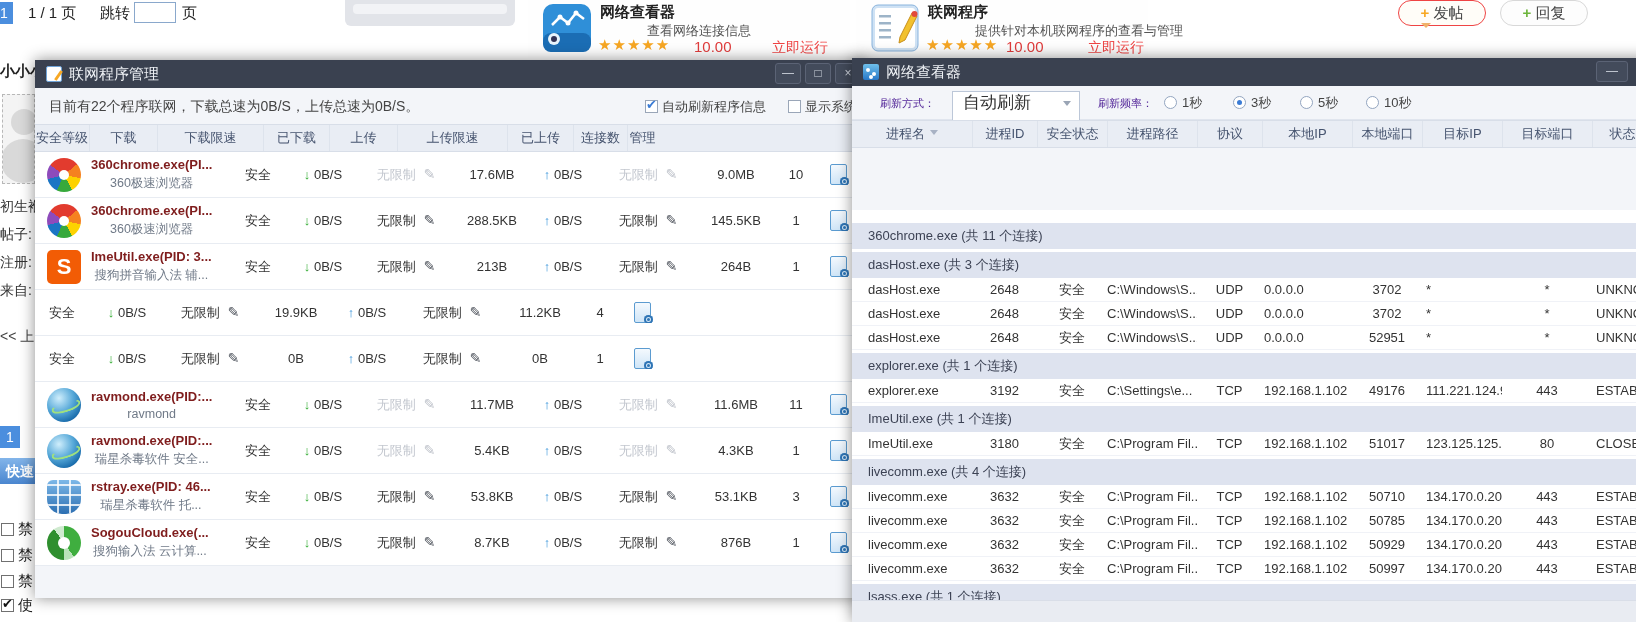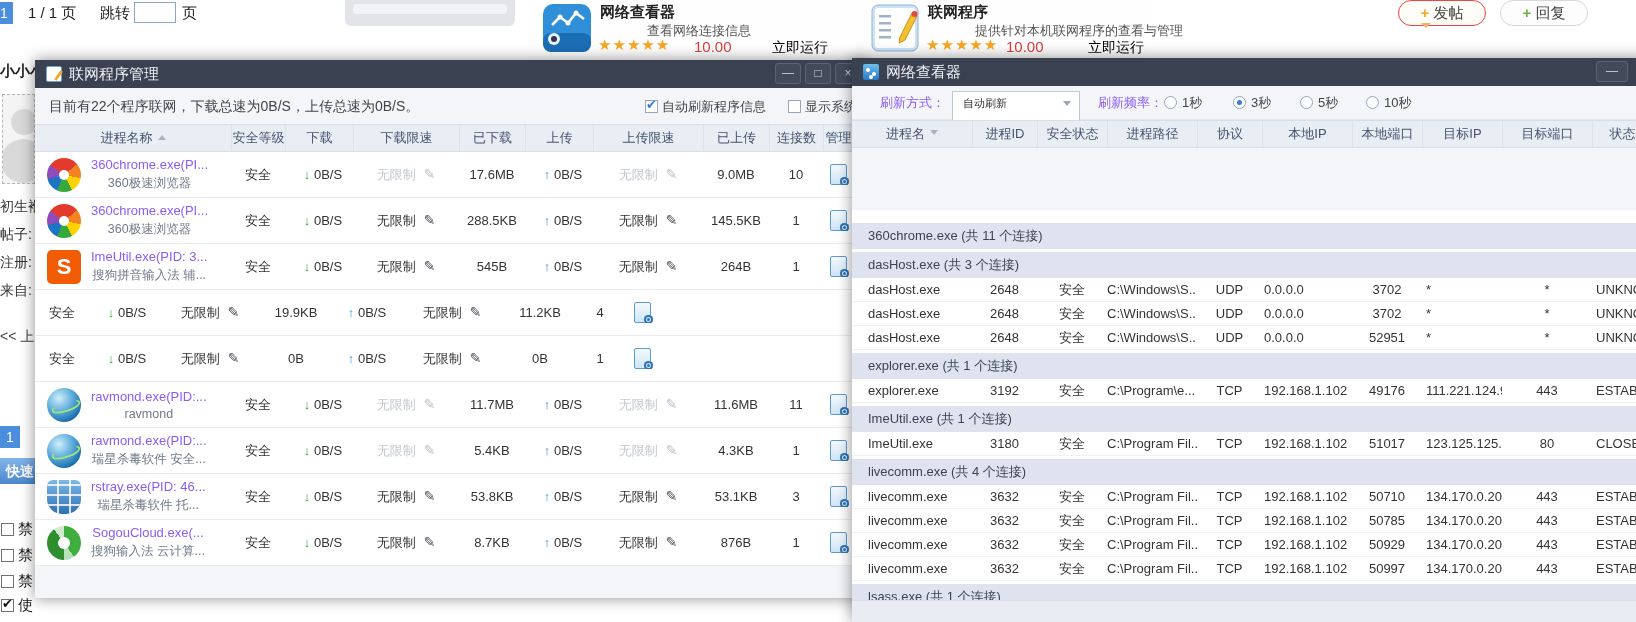--- a/index.html
+++ b/index.html
@@ -35,21 +35,21 @@
 
   .card{position:absolute;top:0;height:58px;background:#fefefe;z-index:2;}
   .card1{left:528px;width:322px;}
   .card2{left:856px;width:292px;}
   .cicon{position:absolute;left:14px;top:3px;width:50px;height:50px;}
   .ctitle{position:absolute;left:72px;top:3px;font-size:15px;font-weight:bold;color:#222;}
   .cdesc{position:absolute;left:72px;top:22px;font-size:13px;color:#555;white-space:nowrap;margin-left:47px;}
   .cstars{position:absolute;left:70px;top:36px;font-size:15px;color:#f6a623;letter-spacing:1px;}
   .crating{position:absolute;top:38px;font-size:15px;color:#e03c3c;}
   .card1 .crating{left:166px;} .card2 .crating{left:150px;}
-  .caction{position:absolute;top:39px;font-size:14px;color:#000000;}
+  .caction{position:absolute;top:39px;font-size:14px;color:#ef4444;}
   .card1 .caction{left:244px;} .card2 .caction{left:232px;}
 
   
   .side{position:absolute;left:0;top:60px;width:35px;height:562px;background:#fff;z-index:0;font-size:15px;color:#222;}
   .uname{position:absolute;left:0;top:2px;font-weight:bold;white-space:nowrap;}
   .avatar{position:absolute;left:2px;top:34px;width:33px;height:90px;border:1px dashed #b8b8b8;background:#f4f4f4;overflow:hidden;}
   .avatar::before{content:"";position:absolute;left:8px;top:14px;width:26px;height:26px;border-radius:50%;background:#d9d9d9;}
   .avatar::after{content:"";position:absolute;left:-2px;top:44px;width:44px;height:44px;border-radius:50%;background:#d9d9d9;}
   .srow{position:absolute;left:0;white-space:nowrap;font-size:14px;color:#333;}
   .prevlink{position:absolute;left:0;top:268px;white-space:nowrap;font-size:14px;color:#444;}
@@ -87,21 +87,21 @@
   .lh > div:first-child{border-left:none;}
   .sortup{display:inline-block;width:0;height:0;border:4px solid transparent;border-bottom:5px solid #a8b2c4;vertical-align:2px;margin-left:5px;}
   .sortdn{display:inline-block;width:0;height:0;border:4px solid transparent;border-top:5px solid #a8b2c4;vertical-align:-1px;margin-left:5px;}
   .w0{width:196px;} .w1{width:54px;} .w2{width:68px;} .w3{width:106px;} .w4{width:66px;}
   .w5{width:68px;} .w6{width:110px;} .w7{width:66px;} .w8{width:54px;} .w9{width:30px;}
   .lrow{display:flex;height:46px;background:#fff;border-bottom:1px solid #e8ecf2;align-items:center;}
   .lrow > div{font-size:13px;color:#333;text-align:center;overflow:hidden;white-space:nowrap;}
   .cname{display:flex;align-items:center;text-align:left;padding-left:12px;}
   .pic{flex:none;width:34px;height:34px;margin-right:10px;position:relative;}
   .ntxt{overflow:hidden;}
-  .pname{font-size:13px;font-weight:normal;color:#8b5cf6;white-space:nowrap;}
+  .pname{font-size:13px;font-weight:bold;color:#7f1d1d;white-space:nowrap;}
   .pdesc{font-size:12.5px;color:#707a88;white-space:nowrap;margin-top:3px;}
   .grade{color:#3d4a61;}
   .spd{text-align:left;padding-left:8px;}
   .adn{color:#2faa2f;font-weight:bold;} .aup{color:#2f8fd8;font-weight:bold;}
   .limcell{color:#8d93a2;}
   .limcell .pen{color:#4a4f58;margin-left:8px;font-size:14px;}
   .limcell.dim{color:#c3c7cf;}
   .limcell.dim .pen{color:#bdc1c9;}
   .mng{display:flex;justify-content:center;}
   .mngicon{width:17px;height:21px;background:linear-gradient(#f4f9fe,#cfe5f7);border:1px solid #5b9bd0;border-radius:2px;position:relative;}
@@ -127,22 +127,22 @@
            background-blend-mode:multiply;border-radius:6px 6px 15px 15px;}
   .irstray::after{content:"";position:absolute;inset:0;border-radius:6px 6px 15px 15px;
            background:repeating-linear-gradient(0deg,transparent 0 8px,rgba(255,255,255,.8) 8px 10px),
                       repeating-linear-gradient(90deg,transparent 0 10px,rgba(255,255,255,.8) 10px 12px);}
   .isgcloud{border-radius:50%;background:conic-gradient(#3fae3f 0 40%,#b9e2b9 40% 50%,#2f8f2f 50% 90%,#cfeacf 90%);}
   .isgcloud::after{content:"";position:absolute;left:11px;top:11px;width:12px;height:12px;border-radius:50%;background:#fff;}
 
   
   .winR{left:852px;top:58px;width:800px;height:564px;z-index:30;overflow:hidden;}
   .rtool{position:absolute;left:0;top:28px;width:100%;height:34px;background:#f3f5f9;border-bottom:1px solid #e0e5ee;}
-  .rlabel{position:absolute;top:0;height:34px;line-height:34px;font-size:13px;color:#8b5cf6;}
-  .dd{position:absolute;left:100px;top:5px;width:128px;height:40px;background:#fff;border:1px solid #bcc7d8;font-size:11px;
+  .rlabel{position:absolute;top:0;height:34px;line-height:34px;font-size:11px;color:#4c1d95;}
+  .dd{position:absolute;left:100px;top:5px;width:128px;height:40px;background:#fff;border:1px solid #bcc7d8;font-size:17px;
       color:#333;line-height:22px;padding-left:10px;}
   .dd .arr{position:absolute;right:8px;top:9px;width:0;height:0;border:4px solid transparent;border-top:5px solid #9aa5b5;}
   .radio{position:absolute;top:0;height:34px;line-height:34px;font-size:13px;color:#444;white-space:nowrap;}
   .rdot{display:inline-block;width:13px;height:13px;border-radius:50%;border:1px solid #93a5c0;background:#fff;
         vertical-align:-2px;margin-right:5px;position:relative;}
   .rdot.on::after{content:"";position:absolute;left:3px;top:3px;width:5px;height:5px;border-radius:50%;background:#3a7bd5;}
   .rtable{position:absolute;left:0;top:62px;width:800px;}
   .rh{display:flex;height:28px;background:#e9edf4;border-top:1px solid #d8dee8;border-bottom:1px solid #d8dee8;}
   .rh > div{font-size:13px;color:#45536e;line-height:26px;text-align:center;border-left:1px solid #dde3ec;overflow:hidden;white-space:nowrap;}
   .rh > div:first-child{border-left:none;}
@@ -242,21 +242,20 @@
       <div class="wbtn" style="left:740px">—</div>
       <div class="wbtn" style="left:770px">□</div>
       <div class="wbtn" style="left:800px">×</div>
     </div>
     <div class="statusline">目前有22个程序联网，下载总速为0B/S，上传总速为0B/S。</div>
     <div class="chk chk1"><span class="box on"></span><span>自动刷新程序信息</span></div>
     <div class="chk chk2"><span class="box"></span><span>显示系统进程</span></div>
 
     <div class="ltable">
       <div class="lh">
-        <div class="w0"><span>进程名称</span><span class="sortup"></span></div>
         <div class="w1">安全等级</div>
         <div class="w2">下载</div>
         <div class="w3">下载限速</div>
         <div class="w4">已下载</div>
         <div class="w5">上传</div>
         <div class="w6">上传限速</div>
         <div class="w7">已上传</div>
         <div class="w8">连接数</div>
         <div class="w9">管理</div>
       </div>
@@ -307,21 +306,21 @@
         <div class="w0 cname">
             <span class="pic isogou">S</span>
           <span class="ntxt">
               <span class="pname" style="display:block">ImeUtil.exe(PID: 3...</span>
               <span class="pdesc" style="display:block">搜狗拼音输入法 辅...</span>
             </span>
           </div>
         <div class="w1 grade">安全</div>
         <div class="w2 spd"><span class="adn">↓</span> <span>0B/S</span></div>
         <div class="w3 limcell"><span>无限制</span><span class="pen">✎</span></div>
-        <div class="w4">545B</div>
+        <div class="w4">213B</div>
         <div class="w5 spd"><span class="aup">↑</span> <span>0B/S</span></div>
         <div class="w6 limcell"><span>无限制</span><span class="pen">✎</span></div>
         <div class="w7">264B</div>
         <div class="w8">1</div>
         <div class="w9 mng">
             <span class="mngicon"></span>
           </div>
       </div>
 
       <div class="lrow">
@@ -504,21 +503,21 @@
           <div class="r6">52951</div>
           <div class="r7 ta-l p4">*</div>
           <div class="r8">*</div>
           <div class="r9 ta-l p4">UNKNO</div>
         </div>
         <div class="grow">explorer.exe (共 1 个连接)</div>
         <div class="drow">
           <div class="r0 ta-l p16">explorer.exe</div>
           <div class="r1">3192</div>
           <div class="r2 safe">安全</div>
-          <div class="r3 ta-l">C:\Program\e...</div>
+          <div class="r3 ta-l">C:\Settings\e...</div>
           <div class="r4">TCP</div>
           <div class="r5 ta-l p2">192.168.1.102</div>
           <div class="r6">49176</div>
           <div class="r7 ta-l p4">111.221.124.93</div>
           <div class="r8">443</div>
           <div class="r9 ta-l p4">ESTAB</div>
         </div>
         <div class="grow">ImeUtil.exe (共 1 个连接)</div>
         <div class="drow">
           <div class="r0 ta-l p16">ImeUtil.exe</div>

